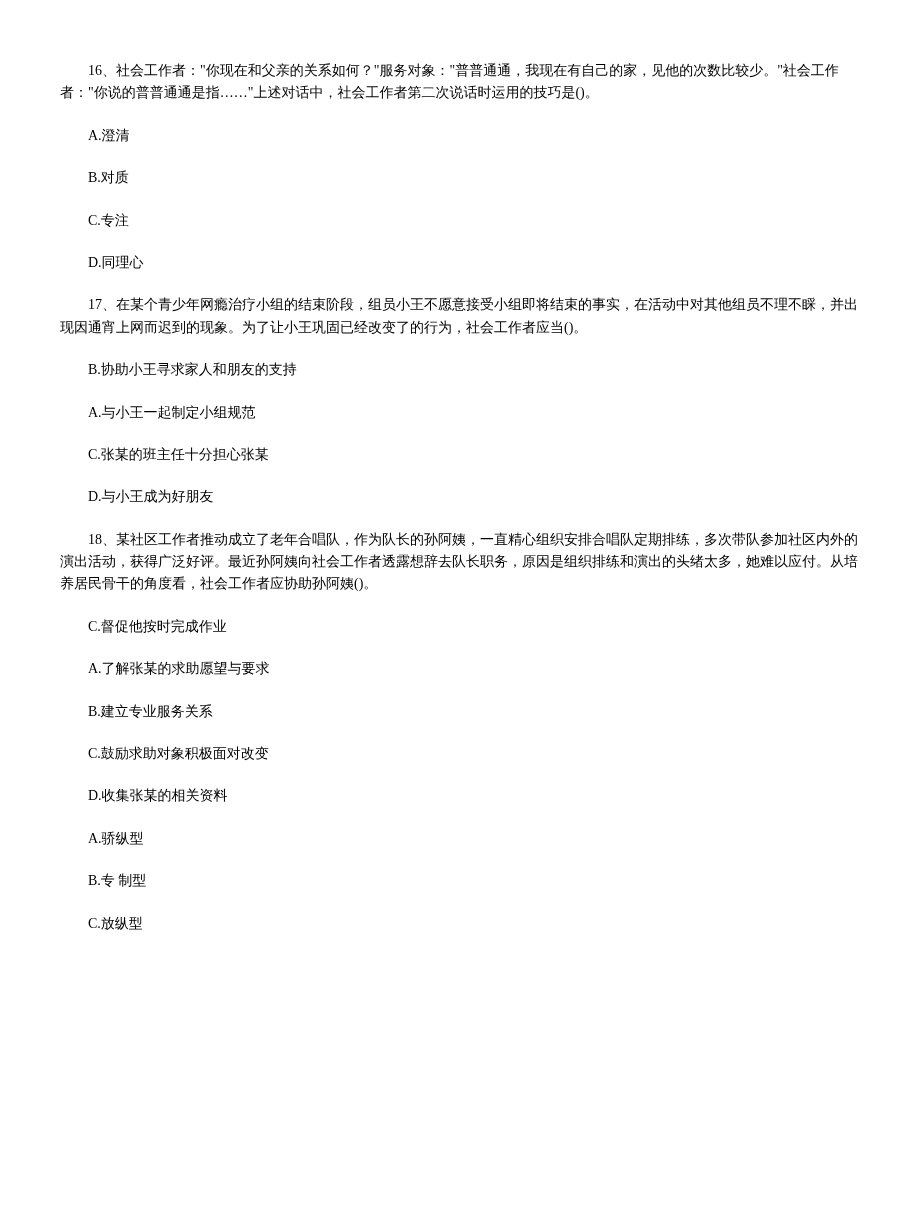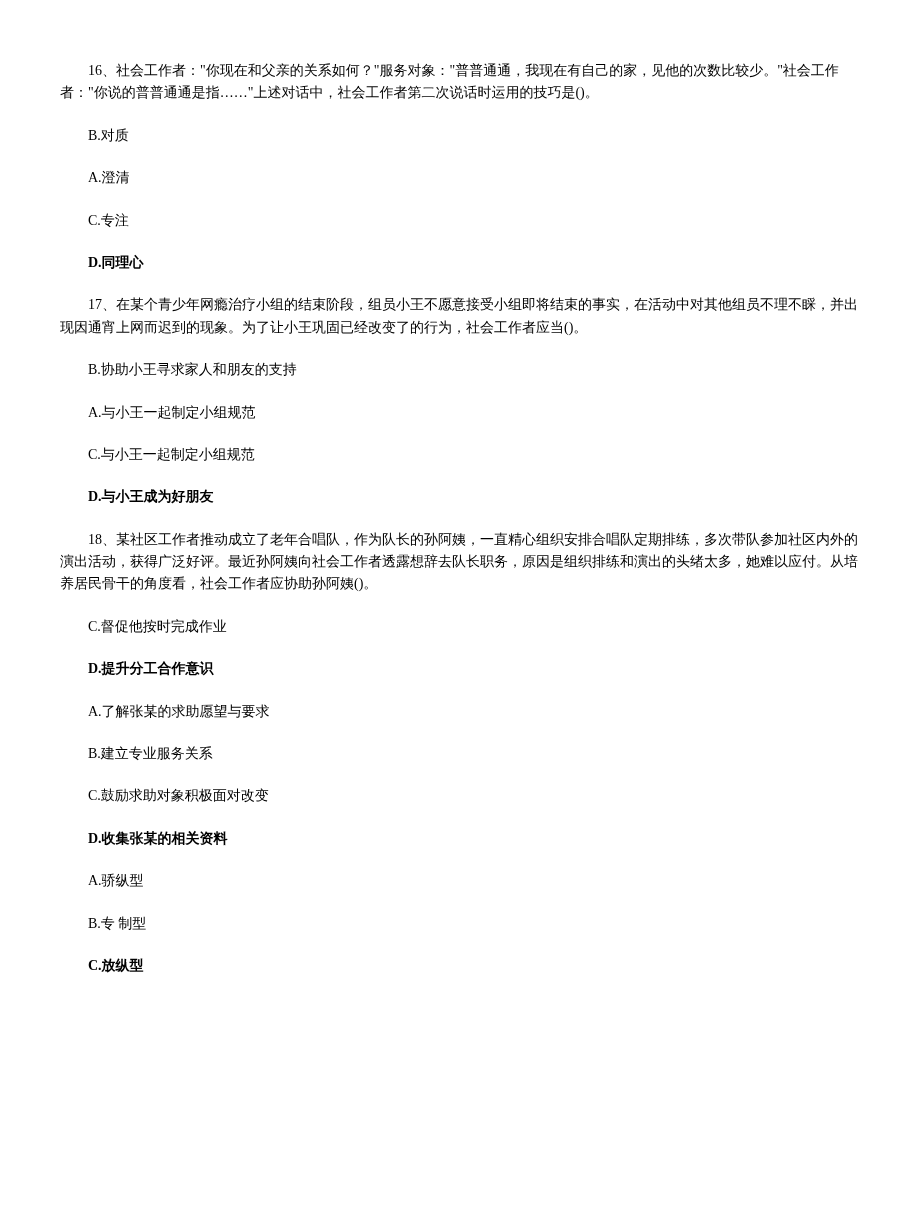--- a/index.html
+++ b/index.html
@@ -22,46 +22,44 @@
     .question-text {
       text-indent: 2em;
       margin-bottom: 20px;
     }
     .option {
       text-indent: 2em;
       margin-bottom: 20px;
     }
     .option:last-child {
       margin-bottom: 20px;
-      font-weight: bold;
     }
   </style>
 </head>
 <body>
 
 <div class="question">
   <p class="question-text"><span>16、</span><span>社会工作者："你现在和父亲的关系如何？"服务对象："普普通通，我现在有自己的家，见他的次数比较少。"社会工作者："你说的普普通通是指……"上述对话中，社会工作者第二次说话时运用的技巧是()。</span></p>
+  <p class="option">A.澄清</p>
   <p class="option">B.对质</p>
-  <p class="option">A.澄清</p>
   <p class="option">C.专注</p>
   <p class="option">D.同理心</p>
 </div>
 
 <div class="question">
   <p class="question-text"><span>17、</span><span>在某个青少年网瘾治疗小组的结束阶段，组员小王不愿意接受小组即将结束的事实，在活动中对其他组员不理不睬，并出现因通宵上网而迟到的现象。为了让小王巩固已经改变了的行为，社会工作者应当()。</span></p>
   <p class="option">B.协助小王寻求家人和朋友的支持</p>
   <p class="option">A.与小王一起制定小组规范</p>
-  <p class="option">C.与小王一起制定小组规范</p>
+  <p class="option">C.张某的班主任十分担心张某</p>
   <p class="option">D.与小王成为好朋友</p>
 </div>
 
 <div class="question">
   <p class="question-text"><span>18、</span><span>某社区工作者推动成立了老年合唱队，作为队长的孙阿姨，一直精心组织安排合唱队定期排练，多次带队参加社区内外的演出活动，获得广泛好评。最近孙阿姨向社会工作者透露想辞去队长职务，原因是组织排练和演出的头绪太多，她难以应付。从培养居民骨干的角度看，社会工作者应协助孙阿姨()。</span></p>
   <p class="option">C.督促他按时完成作业</p>
-  <p class="option">D.提升分工合作意识</p>
 </div>
 
 <div class="question">
   <p class="option">A.了解张某的求助愿望与要求</p>
   <p class="option">B.建立专业服务关系</p>
   <p class="option">C.鼓励求助对象积极面对改变</p>
   <p class="option">D.收集张某的相关资料</p>
 </div>
 
 <div class="question">

